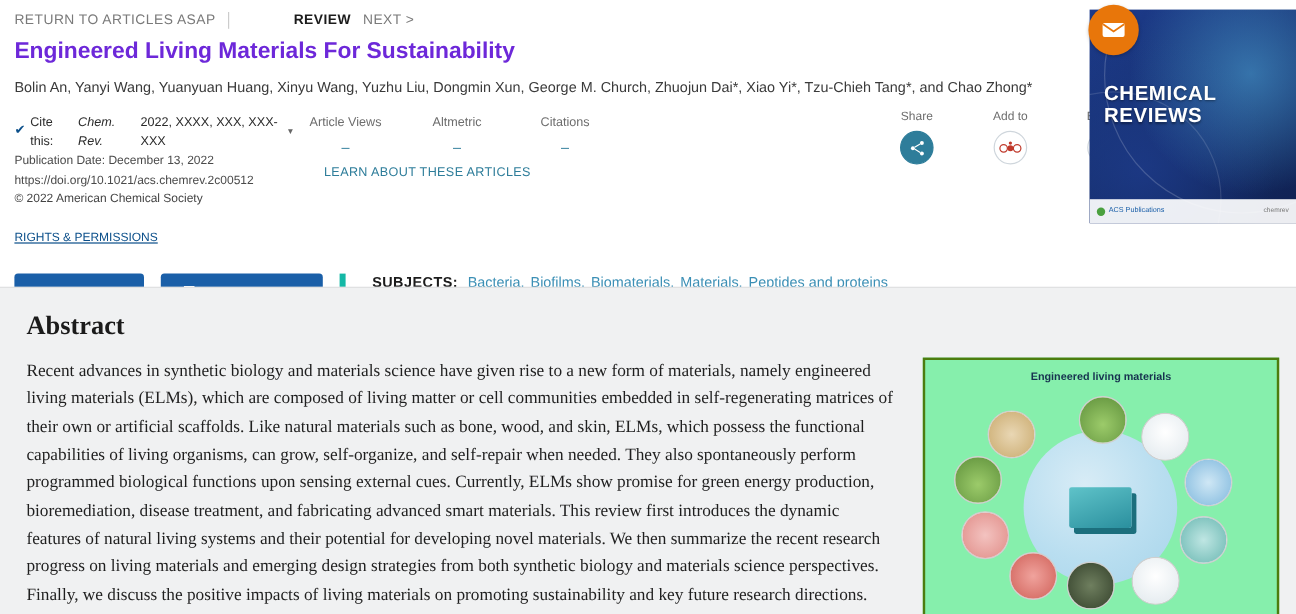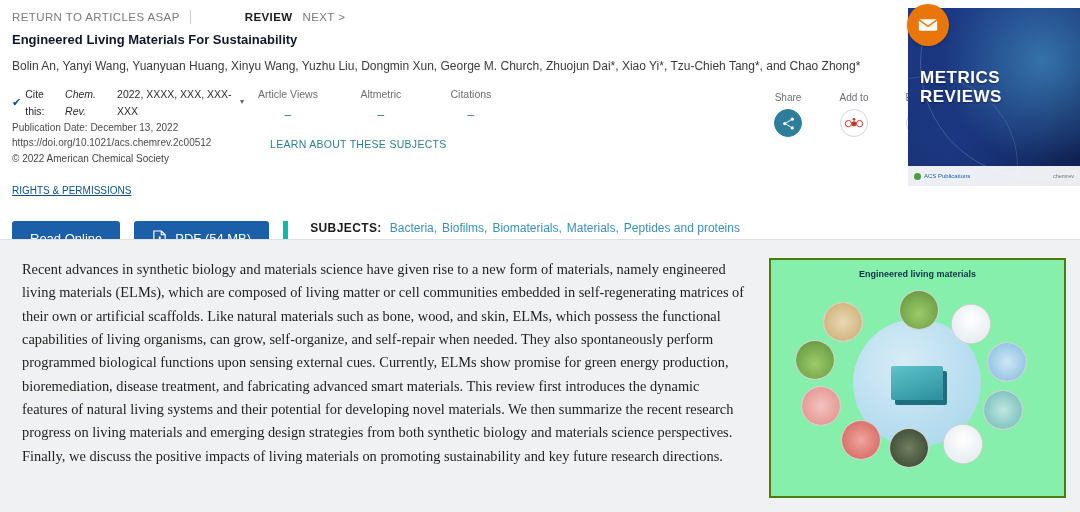--- a/index.html
+++ b/index.html
@@ -42,23 +42,23 @@
     text-transform: uppercase;
     cursor: pointer;
   }
 
   
   .content-left {
     padding: 0 12px;
     width: 925px;
   }
   .article-title {
-    font-size: 13px;
+    font-size: 19px;
     font-weight: bold;
-    color: #0f172a;
+    color: #6d28d9;
     margin: 4px 0 10px 0;
     line-height: 1.2;
     font-family: "Liberation Sans", sans-serif;
   }
   .authors {
     font-size: 12px;
     color: #3a3a3a;
     line-height: 1.4;
     margin-bottom: 12px;
     max-width: 880px;
@@ -130,21 +130,21 @@
     letter-spacing: .3px;
     cursor: pointer;
   }
 
   
   .share-cluster {
     position: absolute;
     right: 138px;
     top: 92px;
     display: flex;
-    gap: 22px;
+    gap: 34px;
     align-items: flex-start;
   }
   .share-item { text-align: center; width: 44px; }
   .share-label {
     font-size: 10px;
     color: #6d6d6d;
     margin-bottom: 6px;
   }
   .circle-btn {
     width: 28px; height: 28px;
@@ -422,21 +422,21 @@
         <div class="metric-value">–</div>
       </div>
       <div class="metric">
         <div class="metric-label">Citations</div>
         <div class="metric-value">–</div>
       </div>
     </div>
   </div>
 </div>
 
-<div class="learn-metrics">LEARN ABOUT THESE SUBJECTS</div>
+<div class="learn-metrics">LEARN ABOUT THESE ARTICLES</div>
 
 <div class="share-cluster">
   <div class="share-item">
     <div class="share-label">Share</div>
     <div class="circle-btn filled">
       <svg width="15" height="15" viewBox="0 0 24 24">
         <circle cx="18" cy="5" r="2.6" fill="#ffffff"></circle>
         <circle cx="6" cy="12" r="2.6" fill="#ffffff"></circle>
         <circle cx="18" cy="19" r="2.6" fill="#ffffff"></circle>
         <path d="M8.3 10.8 15.7 6.4M8.3 13.2 15.7 17.6" stroke="#ffffff" stroke-width="1.6" fill="none"></path>
@@ -467,21 +467,21 @@
     <rect x="1" y="1" width="22" height="14" rx="2" fill="#ffffff"></rect>
     <path d="M1.5 2.2 12 9.5 22.5 2.2" stroke="#e8760a" stroke-width="1.8" fill="none"></path>
   </svg>
 </div>
 
 <div class="cover-wrap">
   <div class="cover">
     <span class="cover-arc"></span>
     <span class="cover-arc2"></span>
     <div class="cover-title">
-      <div>METRICS</div>
+      <div>CHEMICAL</div>
       <div>REVIEWS</div>
     </div>
     <div class="cover-footer">
       <span class="cover-pub">
         <span class="cover-pub-dot"></span>
         <span>ACS Publications</span>
       </span>
       <span class="cover-issue">chemrev</span>
     </div>
   </div>
@@ -502,20 +502,21 @@
     <span class="subjects-label">SUBJECTS:</span>
     <span class="subject-link">Bacteria,</span>
     <span class="subject-link">Biofilms,</span>
     <span class="subject-link">Biomaterials,</span>
     <span class="subject-link">Materials,</span>
     <span class="subject-link">Peptides and proteins</span>
   </div>
 </div>
 
 <div class="abstract-section">
+  <h2 class="abstract-title">Abstract</h2>
   <div class="abstract-body">
     <div class="abstract-text">Recent advances in synthetic biology and materials science have given rise to a new form of materials, namely engineered living materials (ELMs), which are composed of living matter or cell communities embedded in self-regenerating matrices of their own or artificial scaffolds. Like natural materials such as bone, wood, and skin, ELMs, which possess the functional capabilities of living organisms, can grow, self-organize, and self-repair when needed. They also spontaneously perform programmed biological functions upon sensing external cues. Currently, ELMs show promise for green energy production, bioremediation, disease treatment, and fabricating advanced smart materials. This review first introduces the dynamic features of natural living systems and their potential for developing novel materials. We then summarize the recent research progress on living materials and emerging design strategies from both synthetic biology and materials science perspectives. Finally, we discuss the positive impacts of living materials on promoting sustainability and key future research directions.</div>
     <div class="toc-figure">
       <div class="toc-caption">Engineered living materials</div>
       <div class="toc-core"></div>
       <div class="toc-cube"></div>
 
       <div class="toc-node" style="left:128px; top:30px;">
           <i class="dot-green"></i>
         </div>

